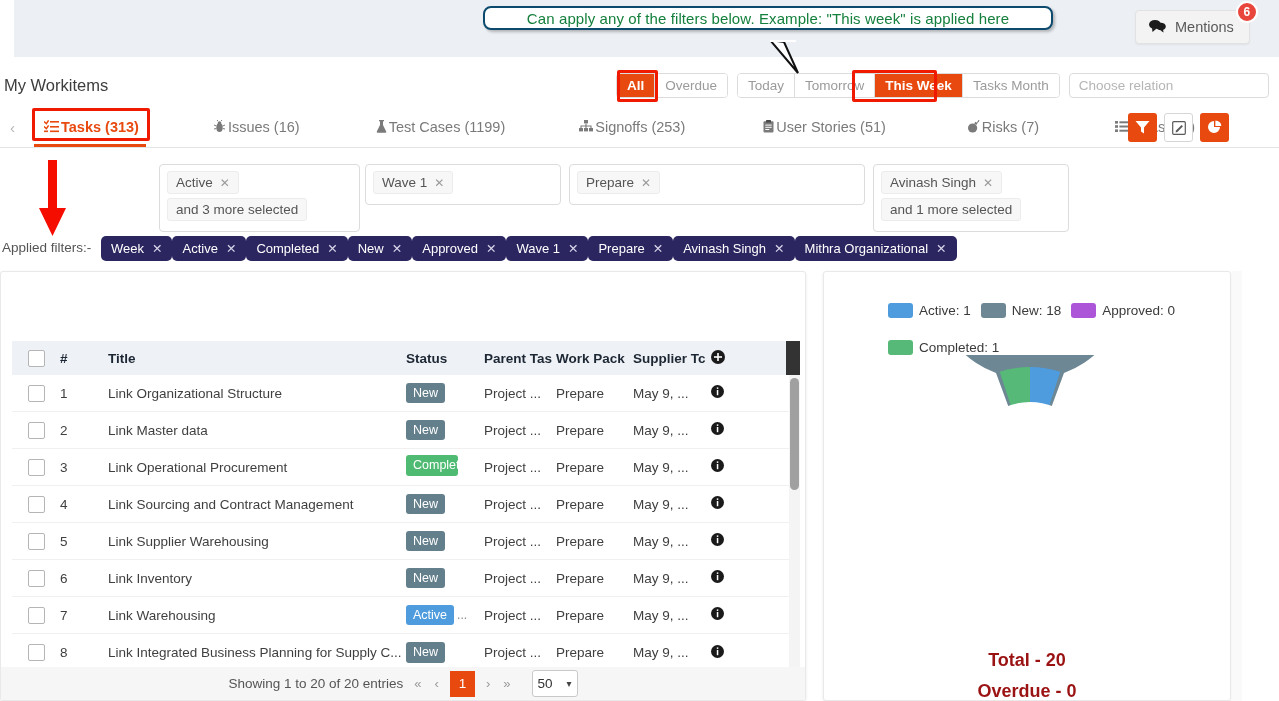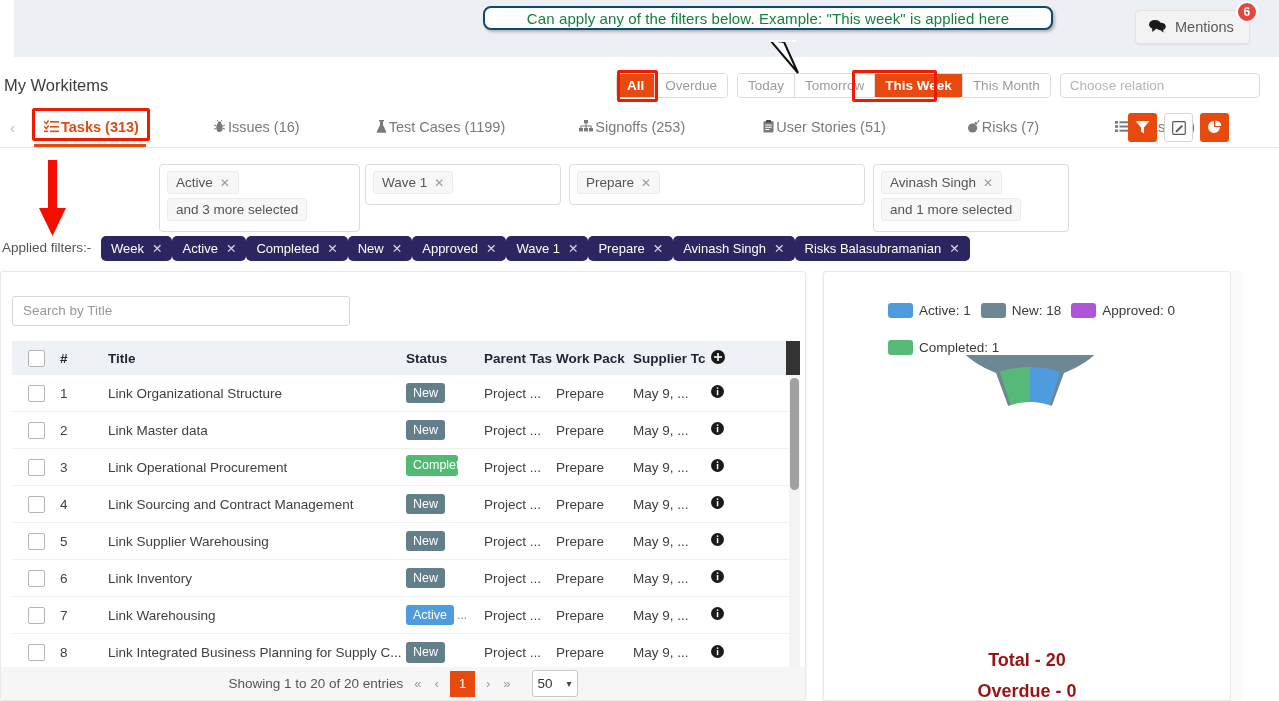--- a/index.html
+++ b/index.html
@@ -230,21 +230,21 @@
 
   <div class="datefilter">
     <div class="dfgroup">
       <div class="dfbtn active">All</div>
       <div class="dfbtn sep">Overdue</div>
     </div>
     <div class="dfgroup" style="margin-left:9px;">
       <div class="dfbtn">Today</div>
       <div class="dfbtn sep">Tomorrow</div>
       <div class="dfbtn active sep">This Week</div>
-      <div class="dfbtn sep">This Month</div>
+      <div class="dfbtn sep">Tasks Month</div>
     </div>
     <div class="df-choose">Choose relation</div>
   </div>
 
   <div class="redbox" style="left:617px; top:70px; width:41px; height:32px;"></div>
   <div class="redbox" style="left:852px; top:70px; width:85px; height:32px;"></div>
 
   <div class="tabsbar"></div>
   <div class="tab-chevron" style="left:10px;">‹</div>
   <div class="tabs">
@@ -414,27 +414,26 @@
       </div>
     <div class="chip-dark">
         <span>Prepare</span>
         <span class="x">✕</span>
       </div>
     <div class="chip-dark">
         <span>Avinash Singh</span>
         <span class="x">✕</span>
       </div>
     <div class="chip-dark">
-        <span>Risks Balasubramanian</span>
+        <span>Mithra Organizational</span>
         <span class="x">✕</span>
       </div>
   </div>
 
   <div class="leftcard"></div>
-  <div class="search-input">Search by Title</div>
 
   <div class="tbl">
     <div class="thead">
       <div class="c-chk">
           <span class="cbx"></span>
         </div>
       <div class="c-num">#</div>
       <div class="c-title">Title</div>
       <div class="c-status">Status</div>
       <div class="c-parent">Parent Tas</div>

